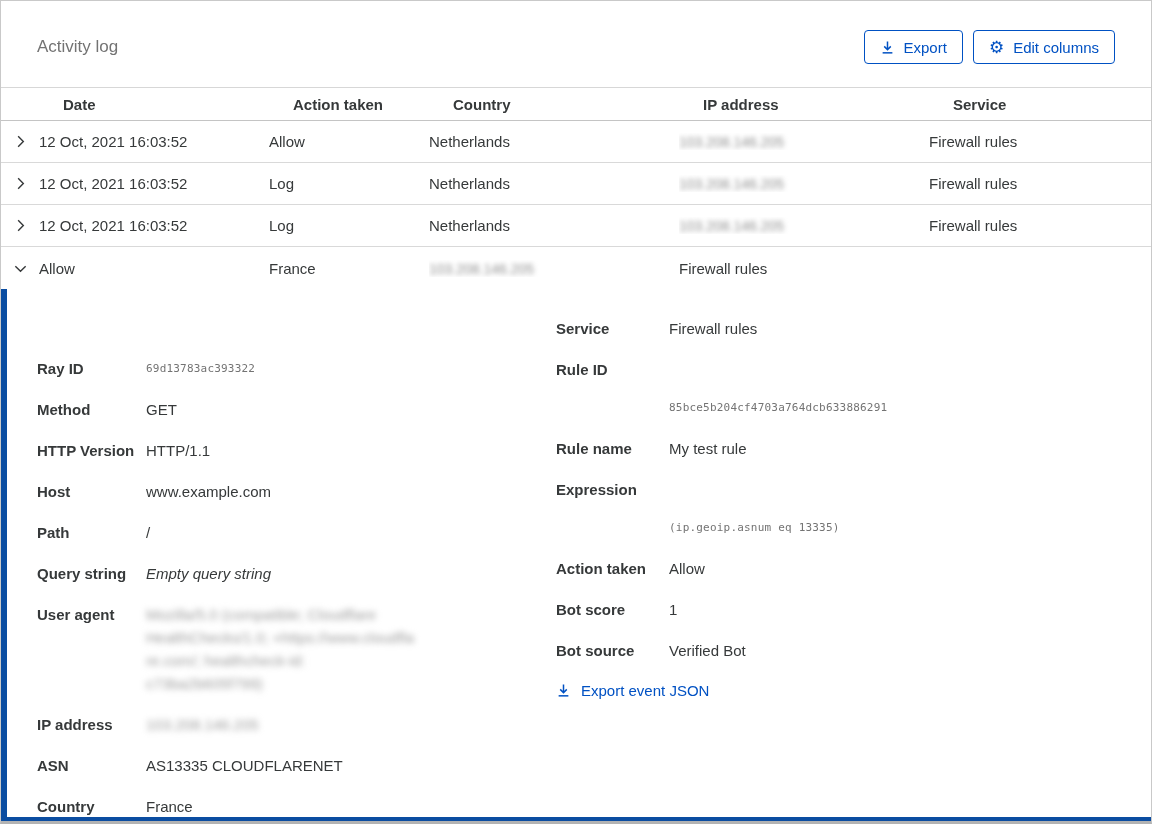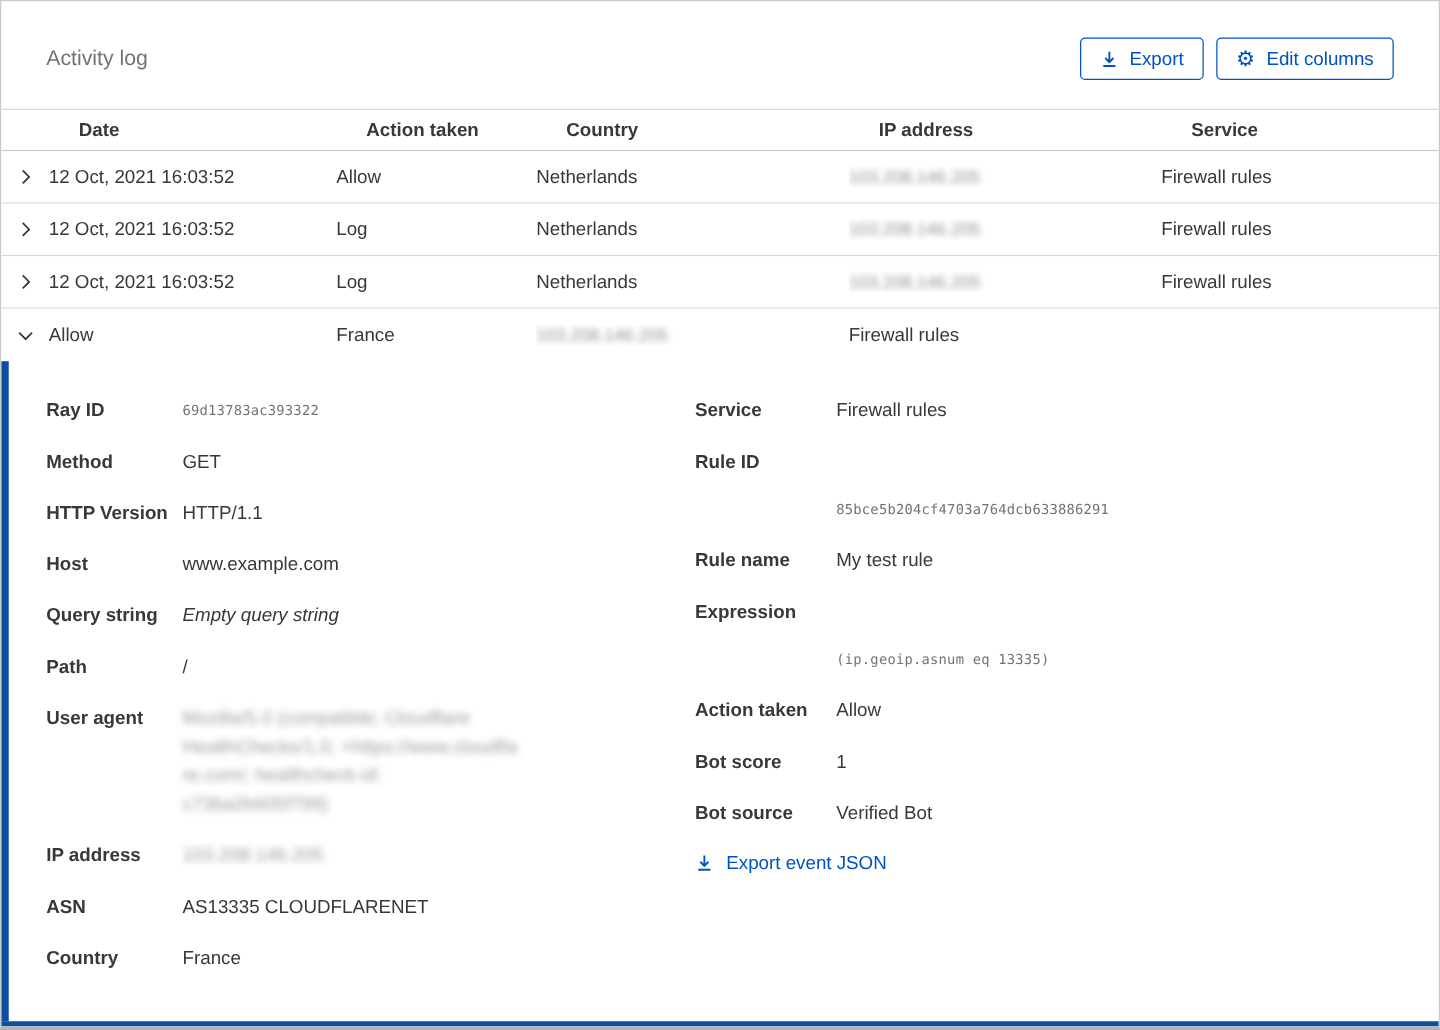--- a/index.html
+++ b/index.html
@@ -82,21 +82,21 @@
   }
   
   .detail-panel {
     flex: 1 1 auto;
     border-left: 6px solid #0b4da1;
     padding: 28px 0 0 0;
     display: flex;
     overflow: hidden;
     background: #fff;
   }
-  .col-left  { width: 549px; padding-left: 30px; flex: 0 0 auto; }
+  .col-left  { width: 549px; padding-left: 30px; flex: 0 0 auto; margin-top: 40px; }
   .col-right { flex: 1 1 auto; }
   .drow { display: flex; margin-bottom: 18px; font-size: 15px; line-height: 23px; }
   .col-left  .dlabel { width: 109px; flex: 0 0 auto; font-weight: 700; }
   .col-right .dlabel { width: 113px; flex: 0 0 auto; font-weight: 700; }
   .dvalue { color: #36393a; }
   .dvalue.mono {
     font-family: "DejaVu Sans Mono", monospace;
     font-size: 11px;
     color: #737373;
     word-break: break-all;
@@ -229,27 +229,27 @@
     <div class="dlabel">HTTP Version</div>
     <div class="dvalue">HTTP/1.1</div>
   </div>
 
   <div class="drow">
     <div class="dlabel">Host</div>
     <div class="dvalue">www.example.com</div>
   </div>
 
   <div class="drow">
+    <div class="dlabel">Path</div>
+    <div class="dvalue">/</div>
+  </div>
+
+  <div class="drow">
     <div class="dlabel">Query string</div>
     <div class="dvalue italic">Empty query string</div>
-  </div>
-
-  <div class="drow">
-    <div class="dlabel">Path</div>
-    <div class="dvalue">/</div>
   </div>
 
   <div class="drow">
     <div class="dlabel">User agent</div>
     <div class="dvalue redacted">
             <div class="ua-line">Mozilla/5.0 (compatible; Cloudflare</div>
             <div class="ua-line">HealthChecks/1.0; +https://www.cloudfla</div>
             <div class="ua-line">re.com/; healthcheck-id:</div>
             <div class="ua-line">c73ba2b605f799)</div>
           </div>

